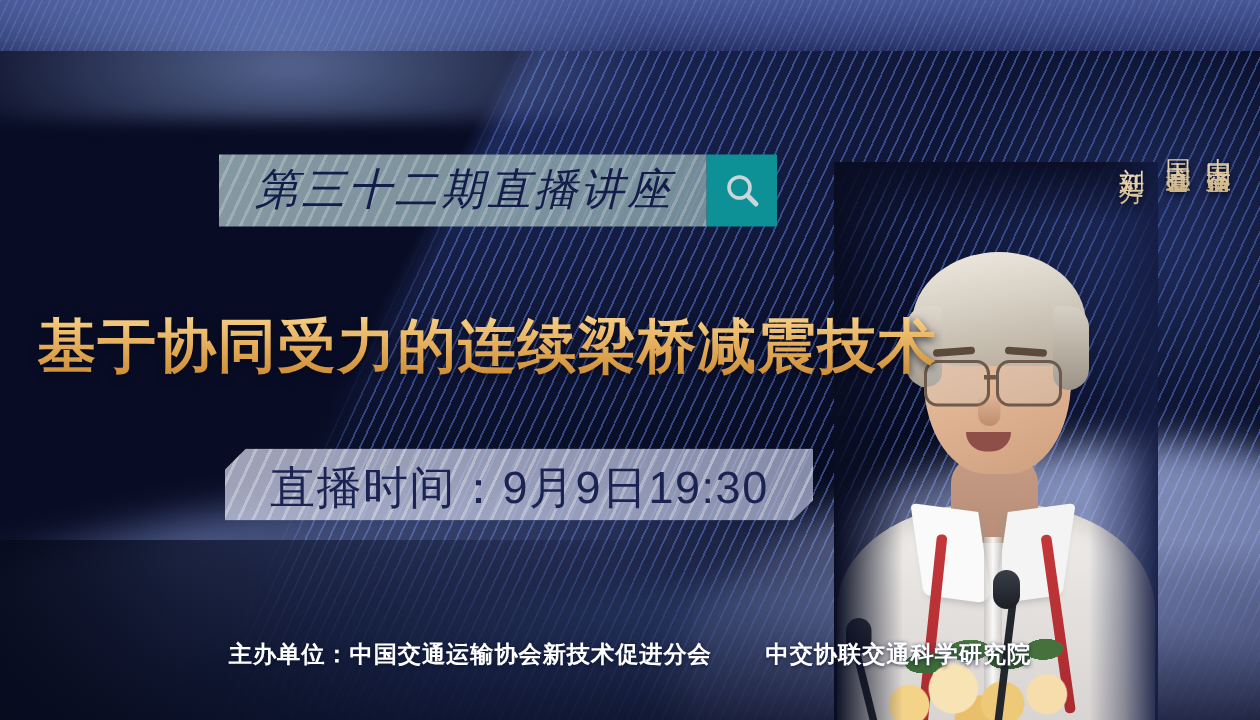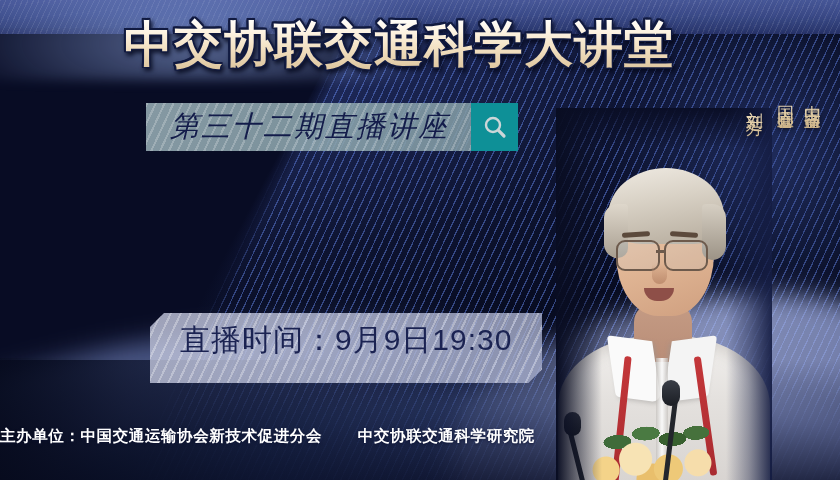--- a/index.html
+++ b/index.html
@@ -180,22 +180,22 @@
     background: linear-gradient(180deg, #f7d28a 0%, #e4ae5c 45%, #c8862f 100%);
     -webkit-background-clip: text;
             background-clip: text;
     color: transparent;
     filter: drop-shadow(0 2px 3px rgba(5,8,26,.75));
   }
 
   
   .time-box {
     position: absolute;
-    left: 150px; top: 313px;
-    padding: 9px 30px 25px 30px;
+    left: 150px; top: 299px;
+    padding: 9px 30px 3px 30px;
     background: linear-gradient(110deg, rgba(196,200,222,.80) 0%, rgba(182,188,214,.80) 50%, rgba(168,175,205,.78) 100%);
     clip-path: polygon(14px 0, 100% 0, 100% calc(100% - 14px), calc(100% - 14px) 100%, 0 100%, 0 14px);
     overflow: hidden;
   }
   .time-box:before {
     content: "";
     position: absolute; inset: 0;
     background: repeating-linear-gradient(115deg,
       rgba(255,255,255,.30) 0px, rgba(255,255,255,.30) 2px,
       rgba(255,255,255,0) 2px, rgba(255,255,255,0) 9px);
@@ -368,20 +368,21 @@
   }
   .vcol-company { right: 18px;  top: 92px; }
   .vcol-dept    { right: 45px;  top: 92px; }
   .vcol-person  { right: 76px;  top: 98px; letter-spacing: 4px; }
 
   
   .footer {
     position: absolute;
     left: 0; top: 426px;
     width: 100%;
+    text-align: center;
     font-size: 15.5px;
     font-weight: bold;
     color: #ffffff;
     letter-spacing: .6px;
     text-shadow: 0 1px 3px rgba(10,16,48,.85);
     white-space: nowrap;
   }
   .footer-gap { display: inline-block; width: 26px; }
 </style>
 </head>
@@ -426,34 +427,34 @@
     <div class="ph ph-flowers"></div>
     <div class="ph ph-mic1"></div>
     <div class="ph ph-mic1-head"></div>
     <div class="ph ph-mic2"></div>
     <div class="ph ph-mic2-head"></div>
     <div class="photo-fade-t"></div>
     <div class="photo-fade-l"></div>
     <div class="photo-fade-r"></div>
   </div>
 
-  <div class="main-title">中交协联交通科学大讲堂</div>
 
   <div class="subtitle-bar">
     <div class="subtitle-bar-bg">
       <span class="subtitle-text">第三十二期直播讲座</span>
     </div>
     <div class="search-box">
       <svg width="26" height="26" viewBox="0 0 26 26">
         <circle cx="11" cy="11" r="7" fill="none" stroke="#ccd6d8" stroke-width="2.4"></circle>
         <line x1="16.2" y1="16.2" x2="22" y2="22" stroke="#ccd6d8" stroke-width="3.2" stroke-linecap="round"></line>
       </svg>
     </div>
   </div>
 
+  <div class="topic-title">基于协同受力的连续梁桥减震技术</div>
 
   <div class="time-box">
     <span class="time-text">直播时间：9月9日19:30</span>
   </div>
 
   <div class="vcol vcol-company">中国交通建设股份有限公司</div>
   <div class="vcol vcol-dept">国内直营业务事业部总工办</div>
   <div class="vcol vcol-person">刘延芳　副主任</div>
 
   <div class="footer">

